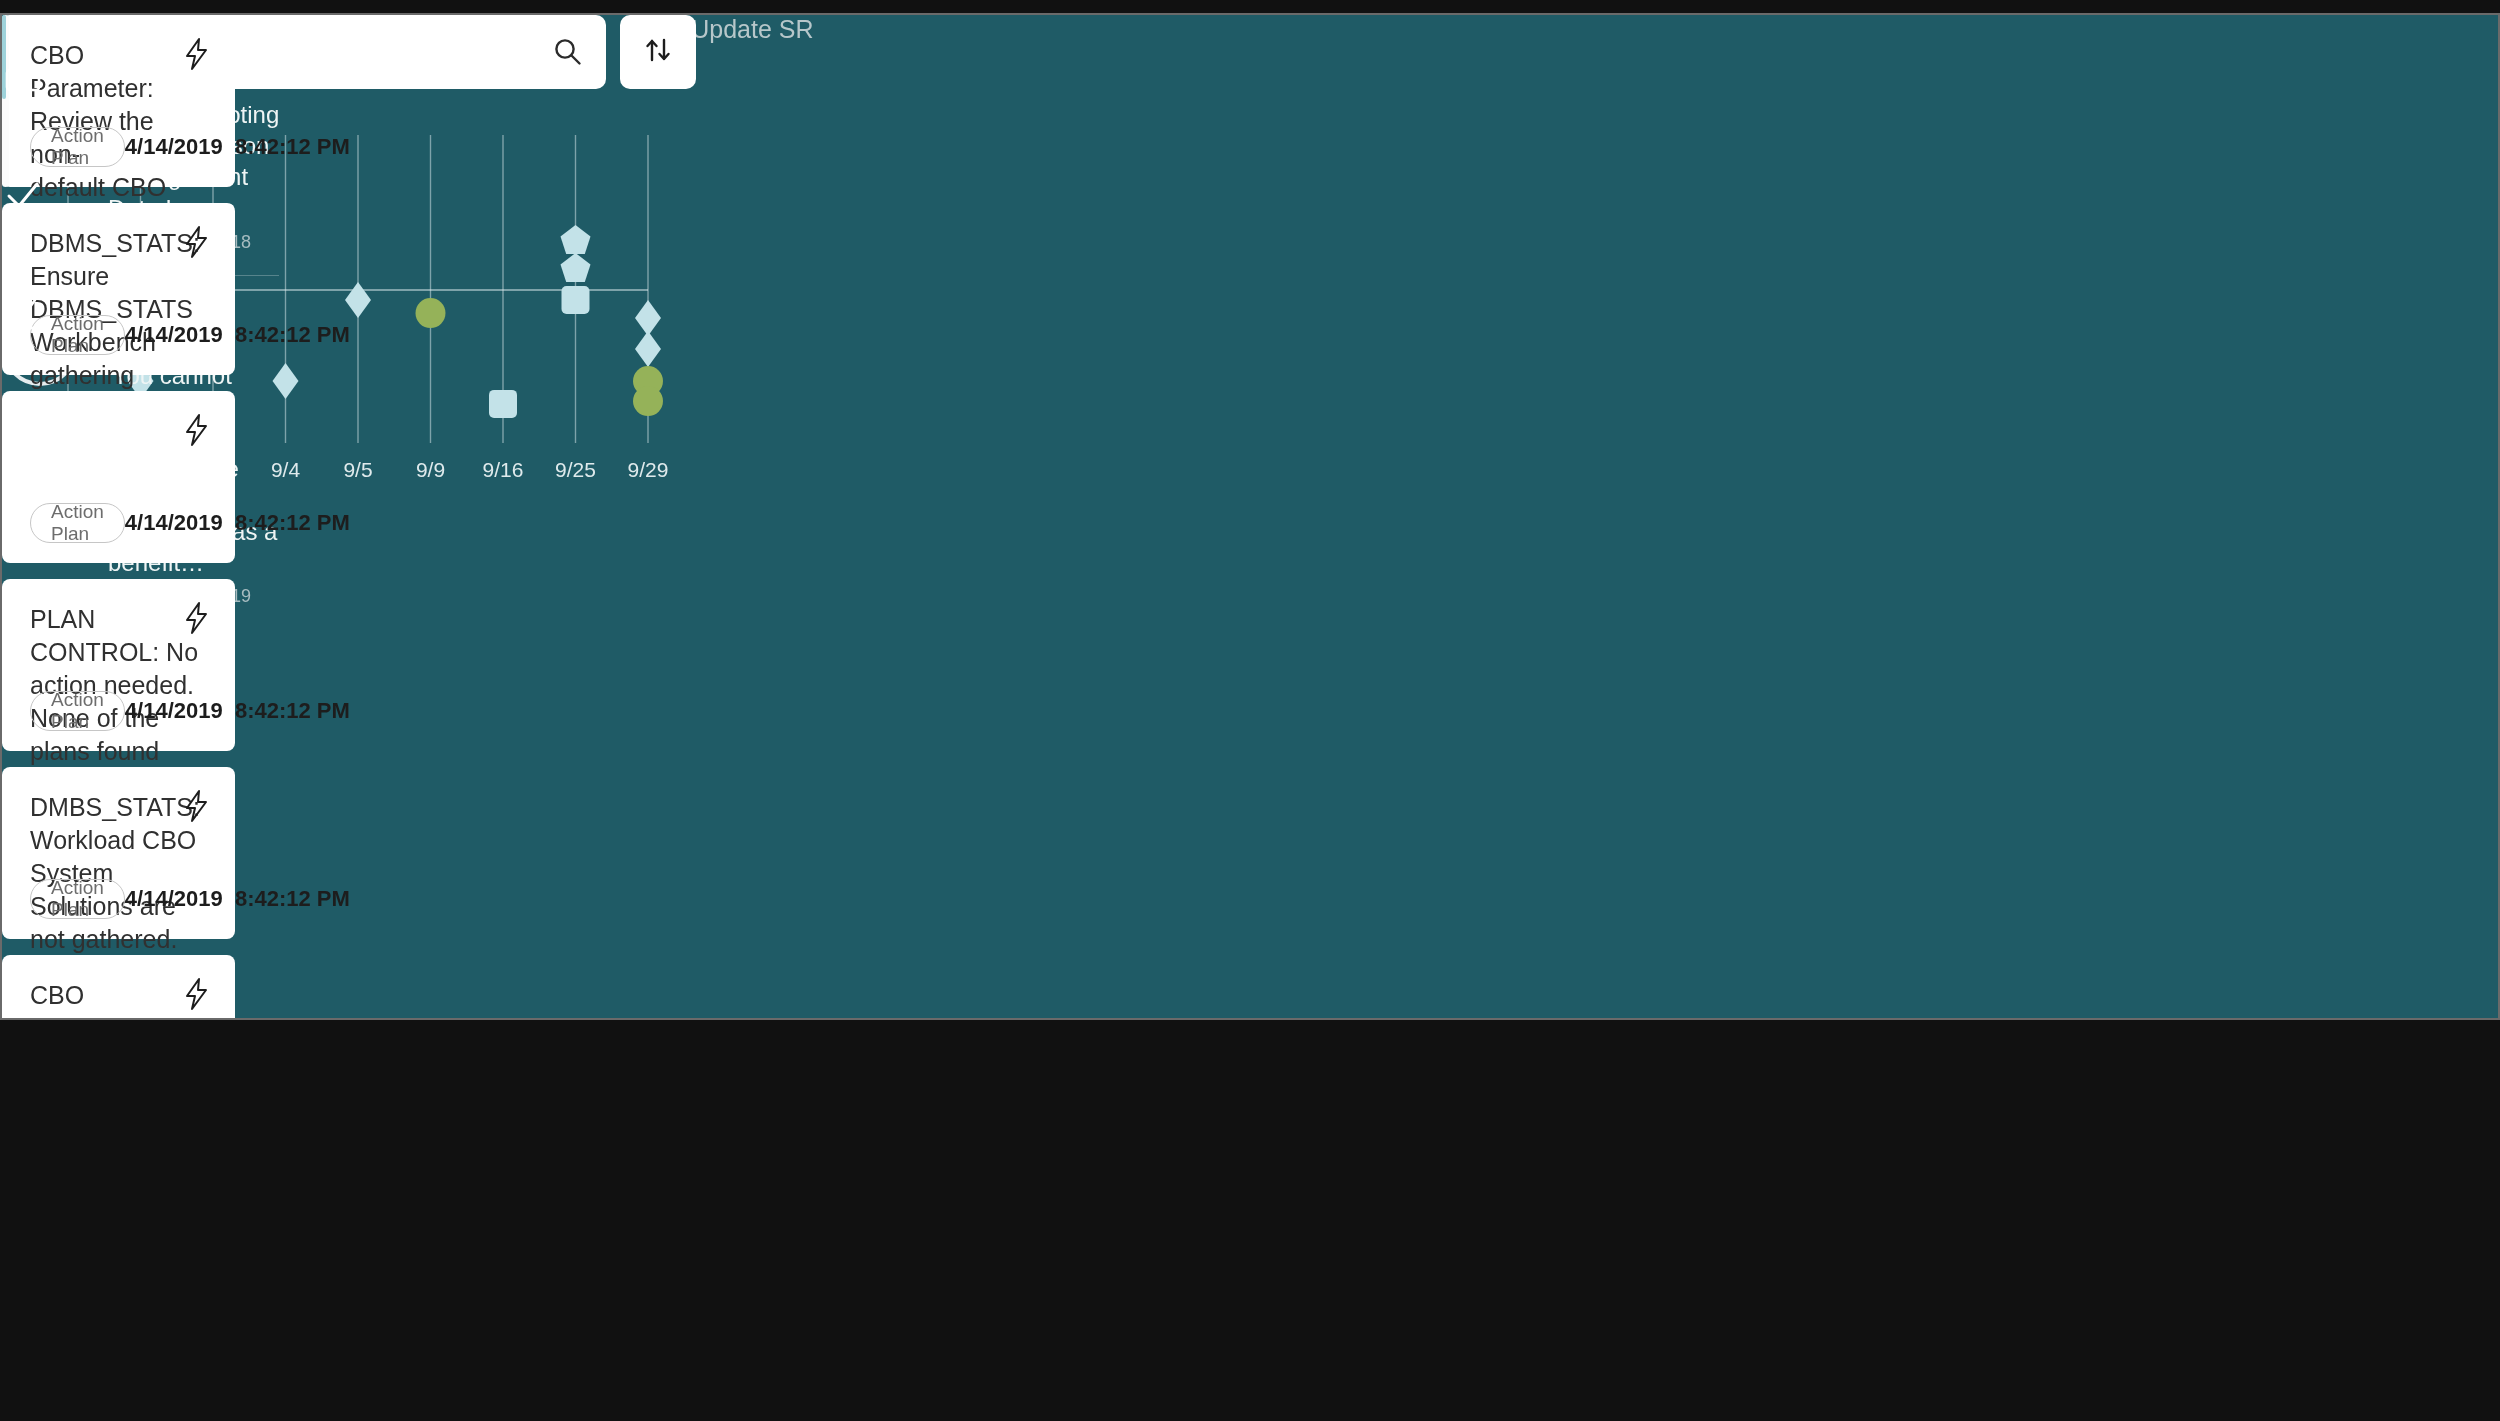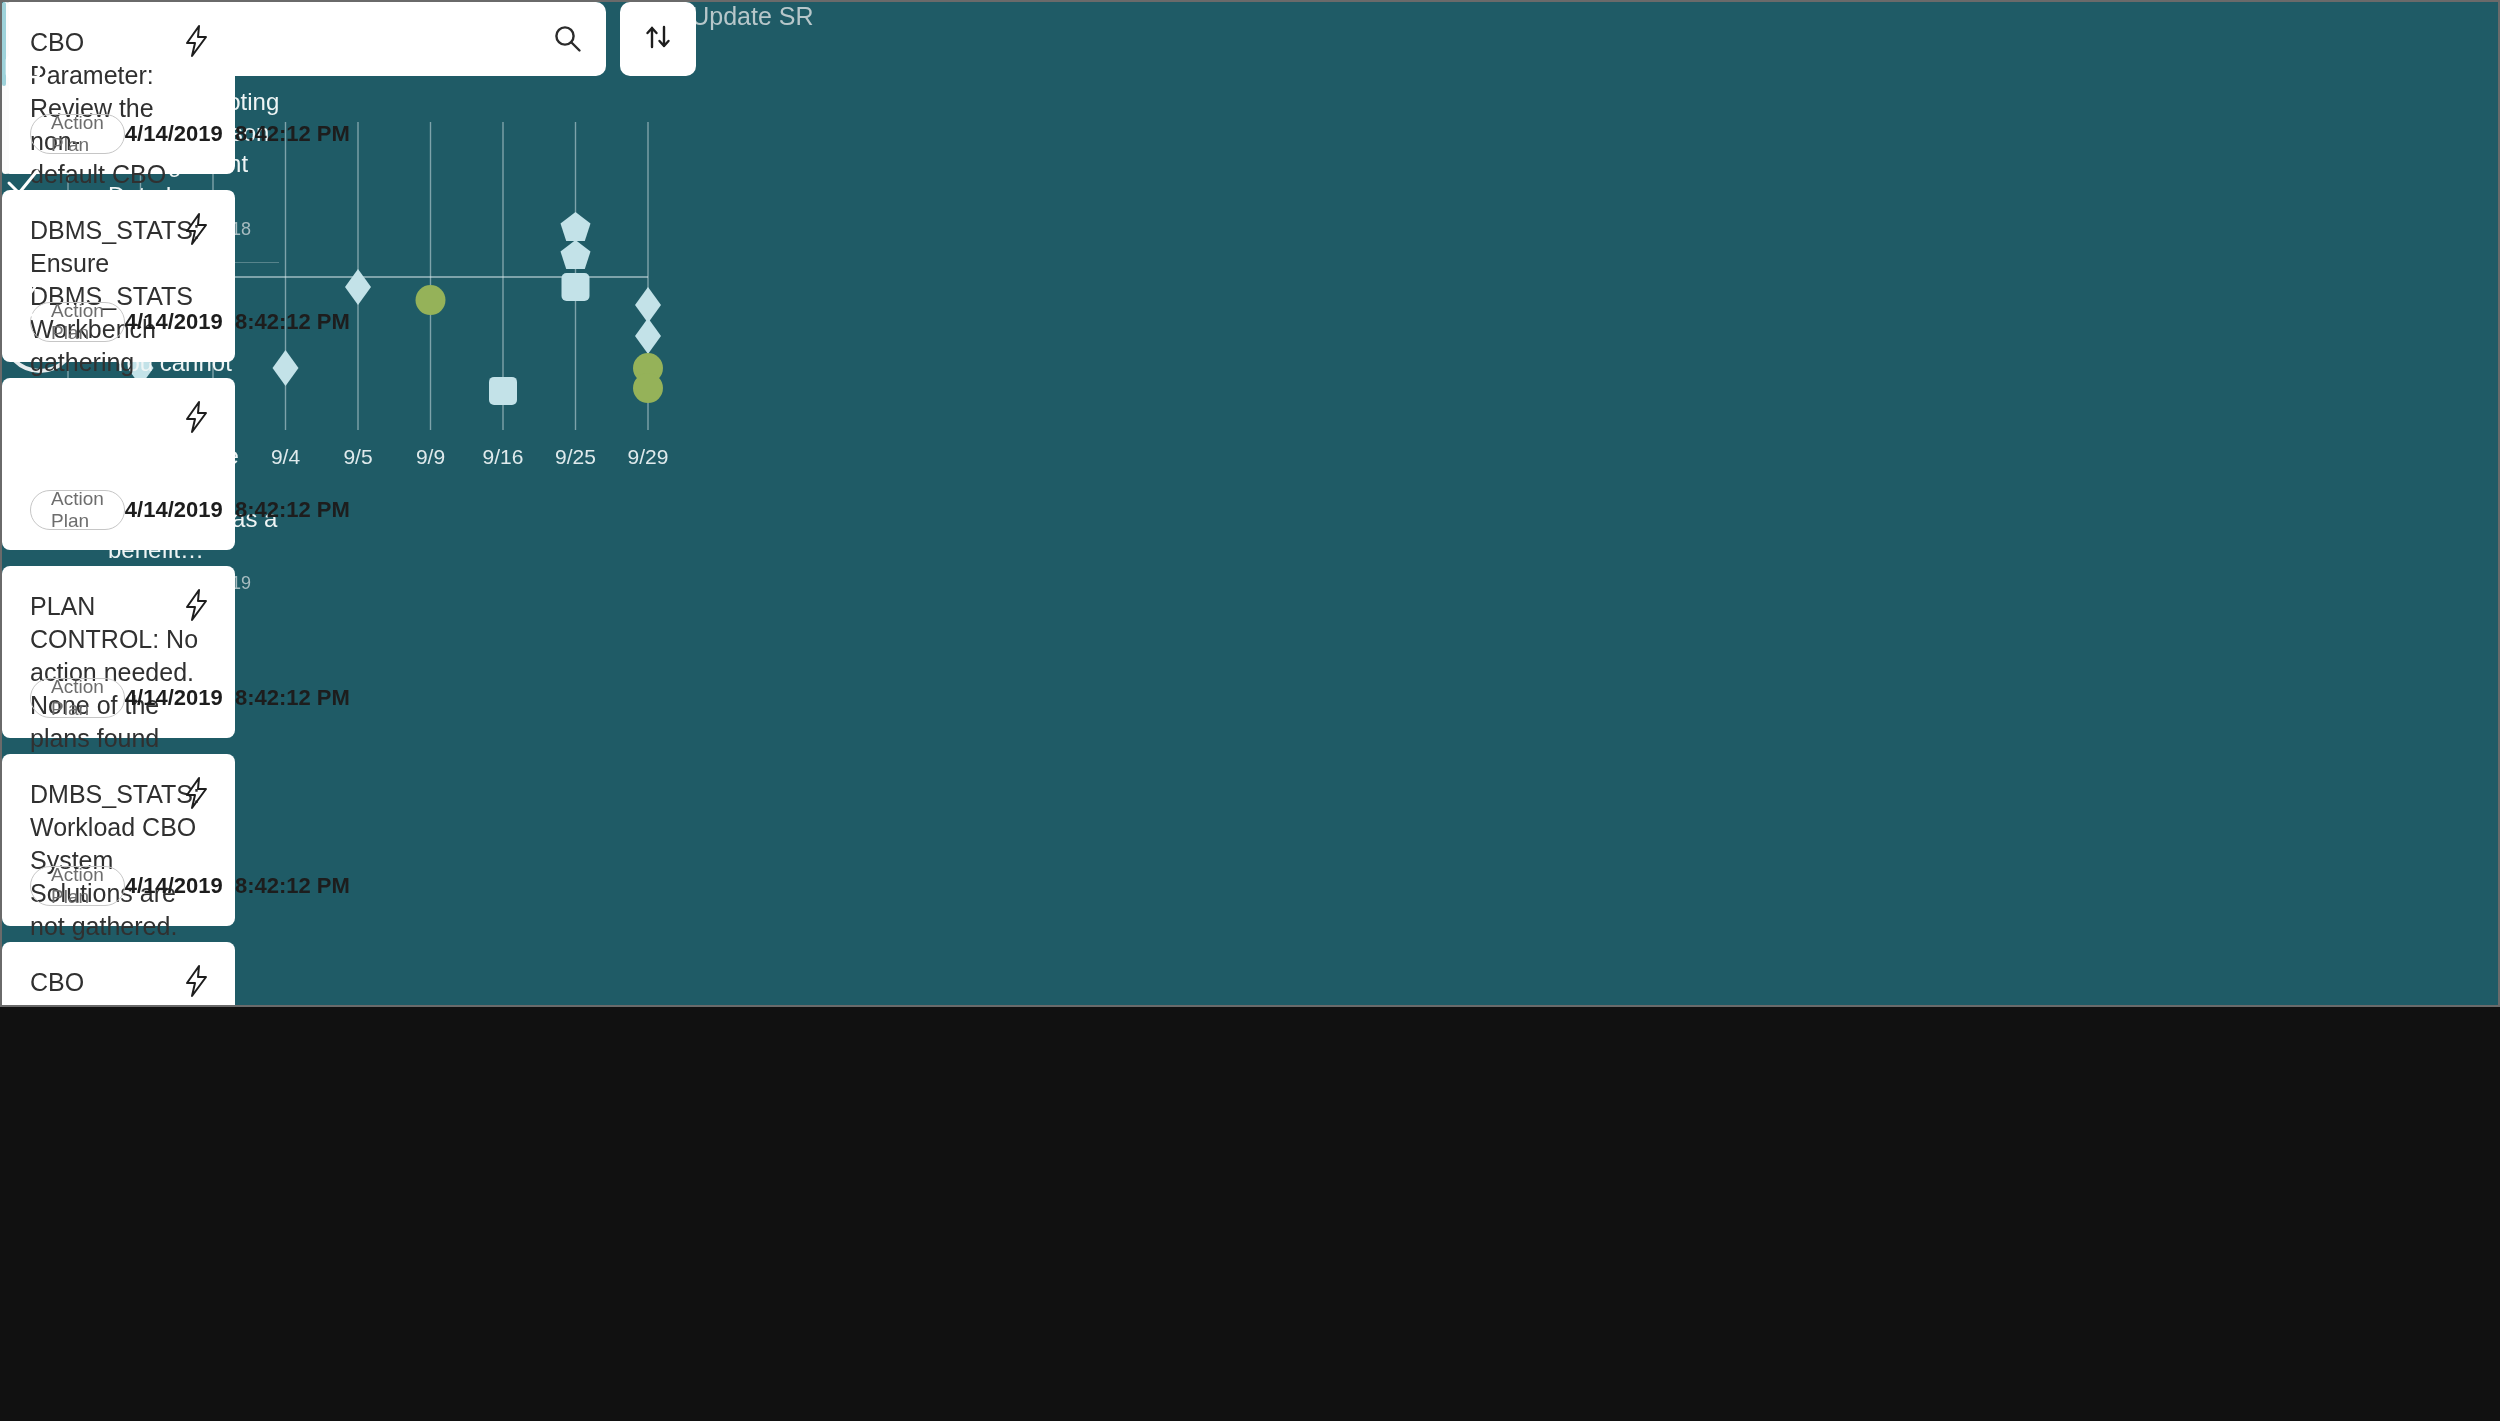--- a/index.html
+++ b/index.html
@@ -1,18 +1,18 @@
 <!DOCTYPE html>
 <html><head>
 <meta charset="utf-8">
 <style>
   html,body{margin:0;padding:0;background:#111;}
   .screen{position:relative;width:2500px;height:1007px;overflow:hidden;
     background:#1f5b66;border:2px solid #6a6a6a;box-sizing:border-box;
-    font-family:"Liberation Sans",sans-serif;}
+    font-family:"Liberation Sans",sans-serif;margin-top:13px;}
   .abs{position:absolute;}
 
   
   .swirl{left:0;top:838;width:118;height:583;background:#2c6b76;
     background-image:
       repeating-radial-gradient(circle at 35% 25%, rgba(10,62,72,.45) 0 1.5px, transparent 1.5px 8px),
       repeating-radial-gradient(circle at 75% 70%, rgba(10,62,72,.35) 0 1.5px, transparent 1.5px 11px);}
   .sr-title{left:112;top:62;color:#fff;font-size:31px;font-weight:bold;letter-spacing:.3px;}
   .clock{left:420;top:66;}
   .tab-bar{left:113;top:172;display:flex;gap:122px;}

